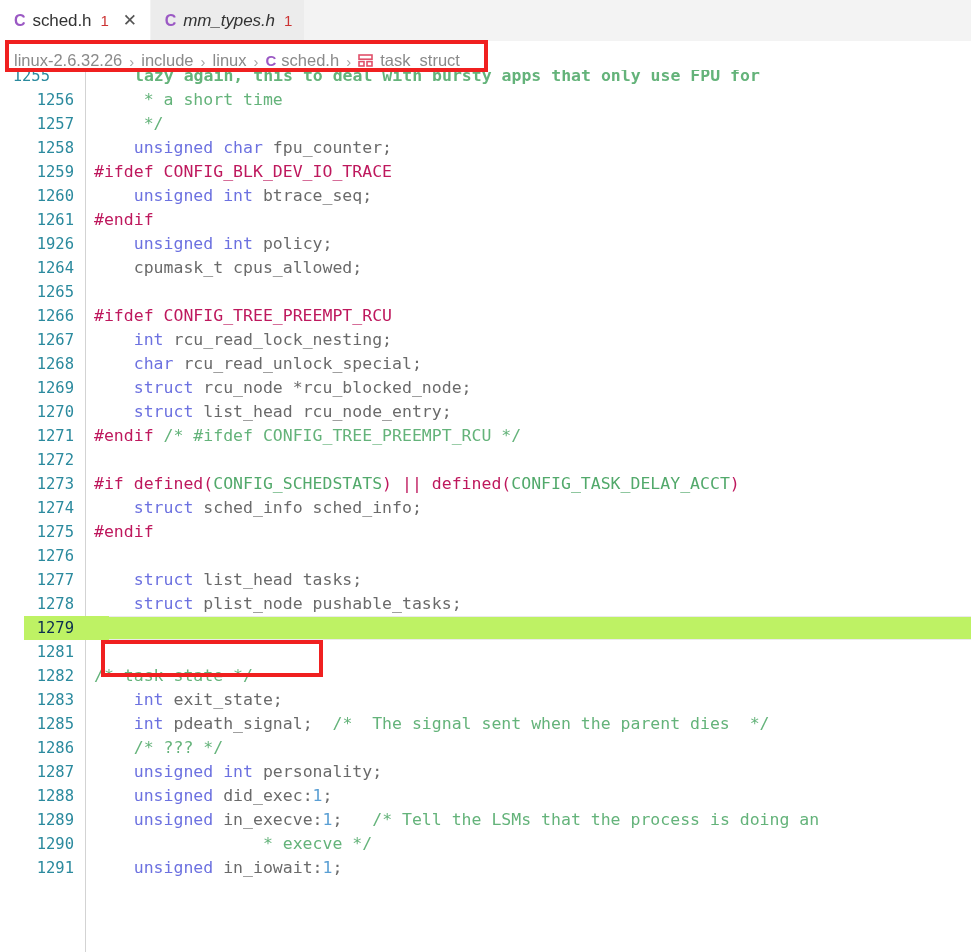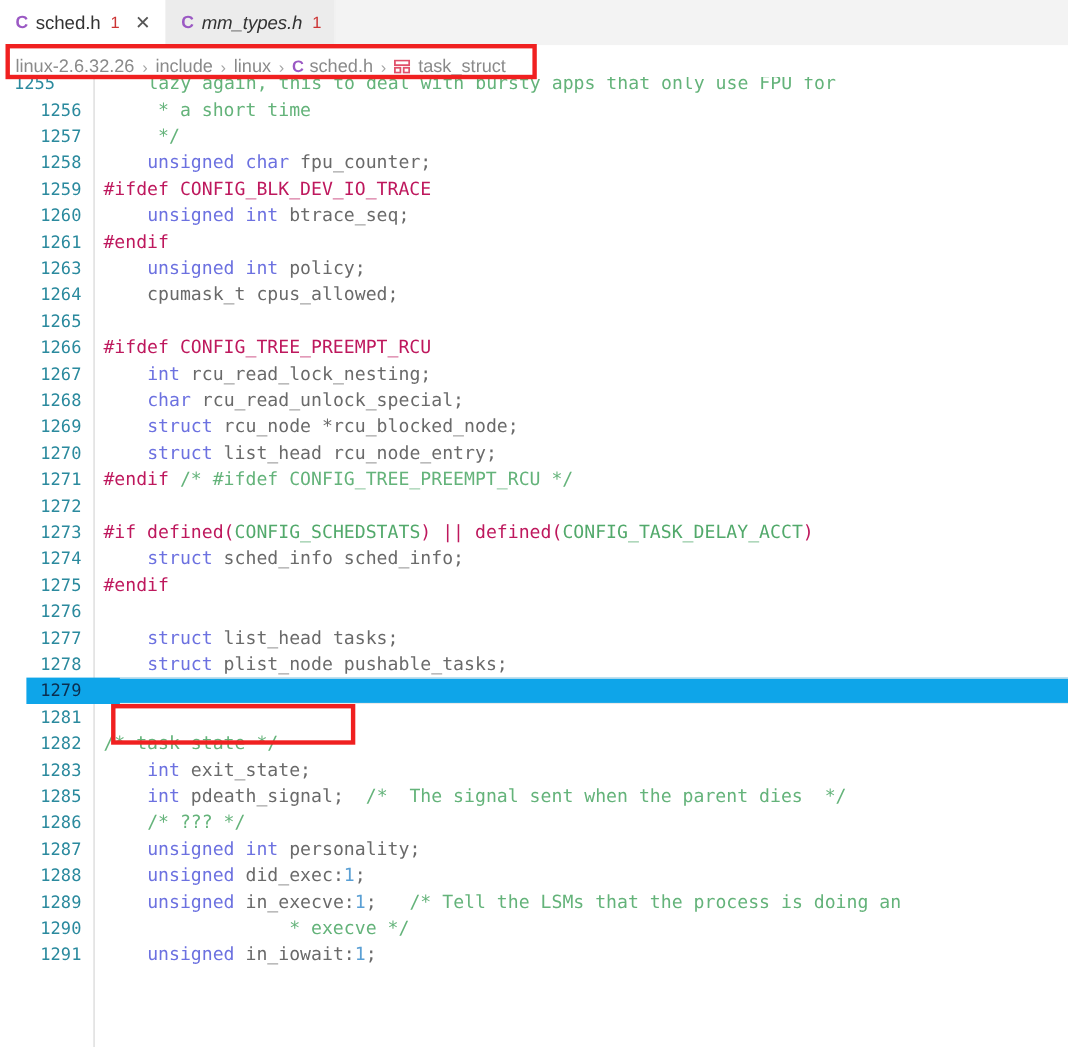--- a/index.html
+++ b/index.html
@@ -120,21 +120,21 @@
   .ln.current { color: #0b2e4f; font-weight: 500; }
   .code {
     flex: 1;
     font-family: "DejaVu Sans Mono", monospace;
     font-size: 16.5px;
     color: #5a5a5a;
     white-space: pre;
     position: relative;
     padding-left: 0;
   }
-  .code-line.current-line { background: #0ea5e9; align-items: center; }
+  .code-line.current-line { background: #bef264; align-items: center; }
   .code-line.current-line::before {
     content:""; position:absolute; left:85px; right:0; top:0;
     border-top: 1px solid #eaeaea;
   }
   .code-line.current-line::after {
     content:""; position:absolute; left:85px; right:0; bottom:0;
     border-bottom: 1px solid #eaeaea;
   }
 
   
@@ -231,21 +231,21 @@
 
   <div class="editor">
 
     <div class="guides">
       <div class="guide" style="left:85px; top:0; bottom:0;"></div>
     </div>
 
     <div class="partial-top">
       <div class="code-line" style="margin-top:-6px;gap:6px;">
         <div class="ln">1255</div>
-        <div class="code cmt" style="padding-left:58px;">lazy again, this to deal with bursty apps that only use FPU for</div>
+        <div class="code cmt" style="padding-left:58px;font-weight:bold;">lazy again, this to deal with bursty apps that only use FPU for</div>
       </div>
     </div>
 
     <div id="lines" style="padding-top:18px;padding-left:24px;">
         <div class="code-line">
           <div class="ln">1256</div>
           <div class="code"><span class="cmt">     * a short time</span></div>
         </div>
         <div class="code-line">
           <div class="ln">1257</div>
@@ -261,21 +261,21 @@
         </div>
         <div class="code-line">
           <div class="ln">1260</div>
           <div class="code"><span class="op">    </span><span class="kw">unsigned int</span><span class="id"> btrace_seq;</span></div>
         </div>
         <div class="code-line">
           <div class="ln">1261</div>
           <div class="code"><span class="pp">#endif</span></div>
         </div>
         <div class="code-line">
-          <div class="ln">1263</div>
+          <div class="ln">1926</div>
           <div class="code"><span class="op">    </span><span class="kw">unsigned int</span><span class="id"> policy;</span></div>
         </div>
         <div class="code-line">
           <div class="ln">1264</div>
           <div class="code"><span class="id">    cpumask_t cpus_allowed;</span></div>
         </div>
         <div class="code-line">
           <div class="ln">1265</div>
           <div class="code"></div>
         </div>

